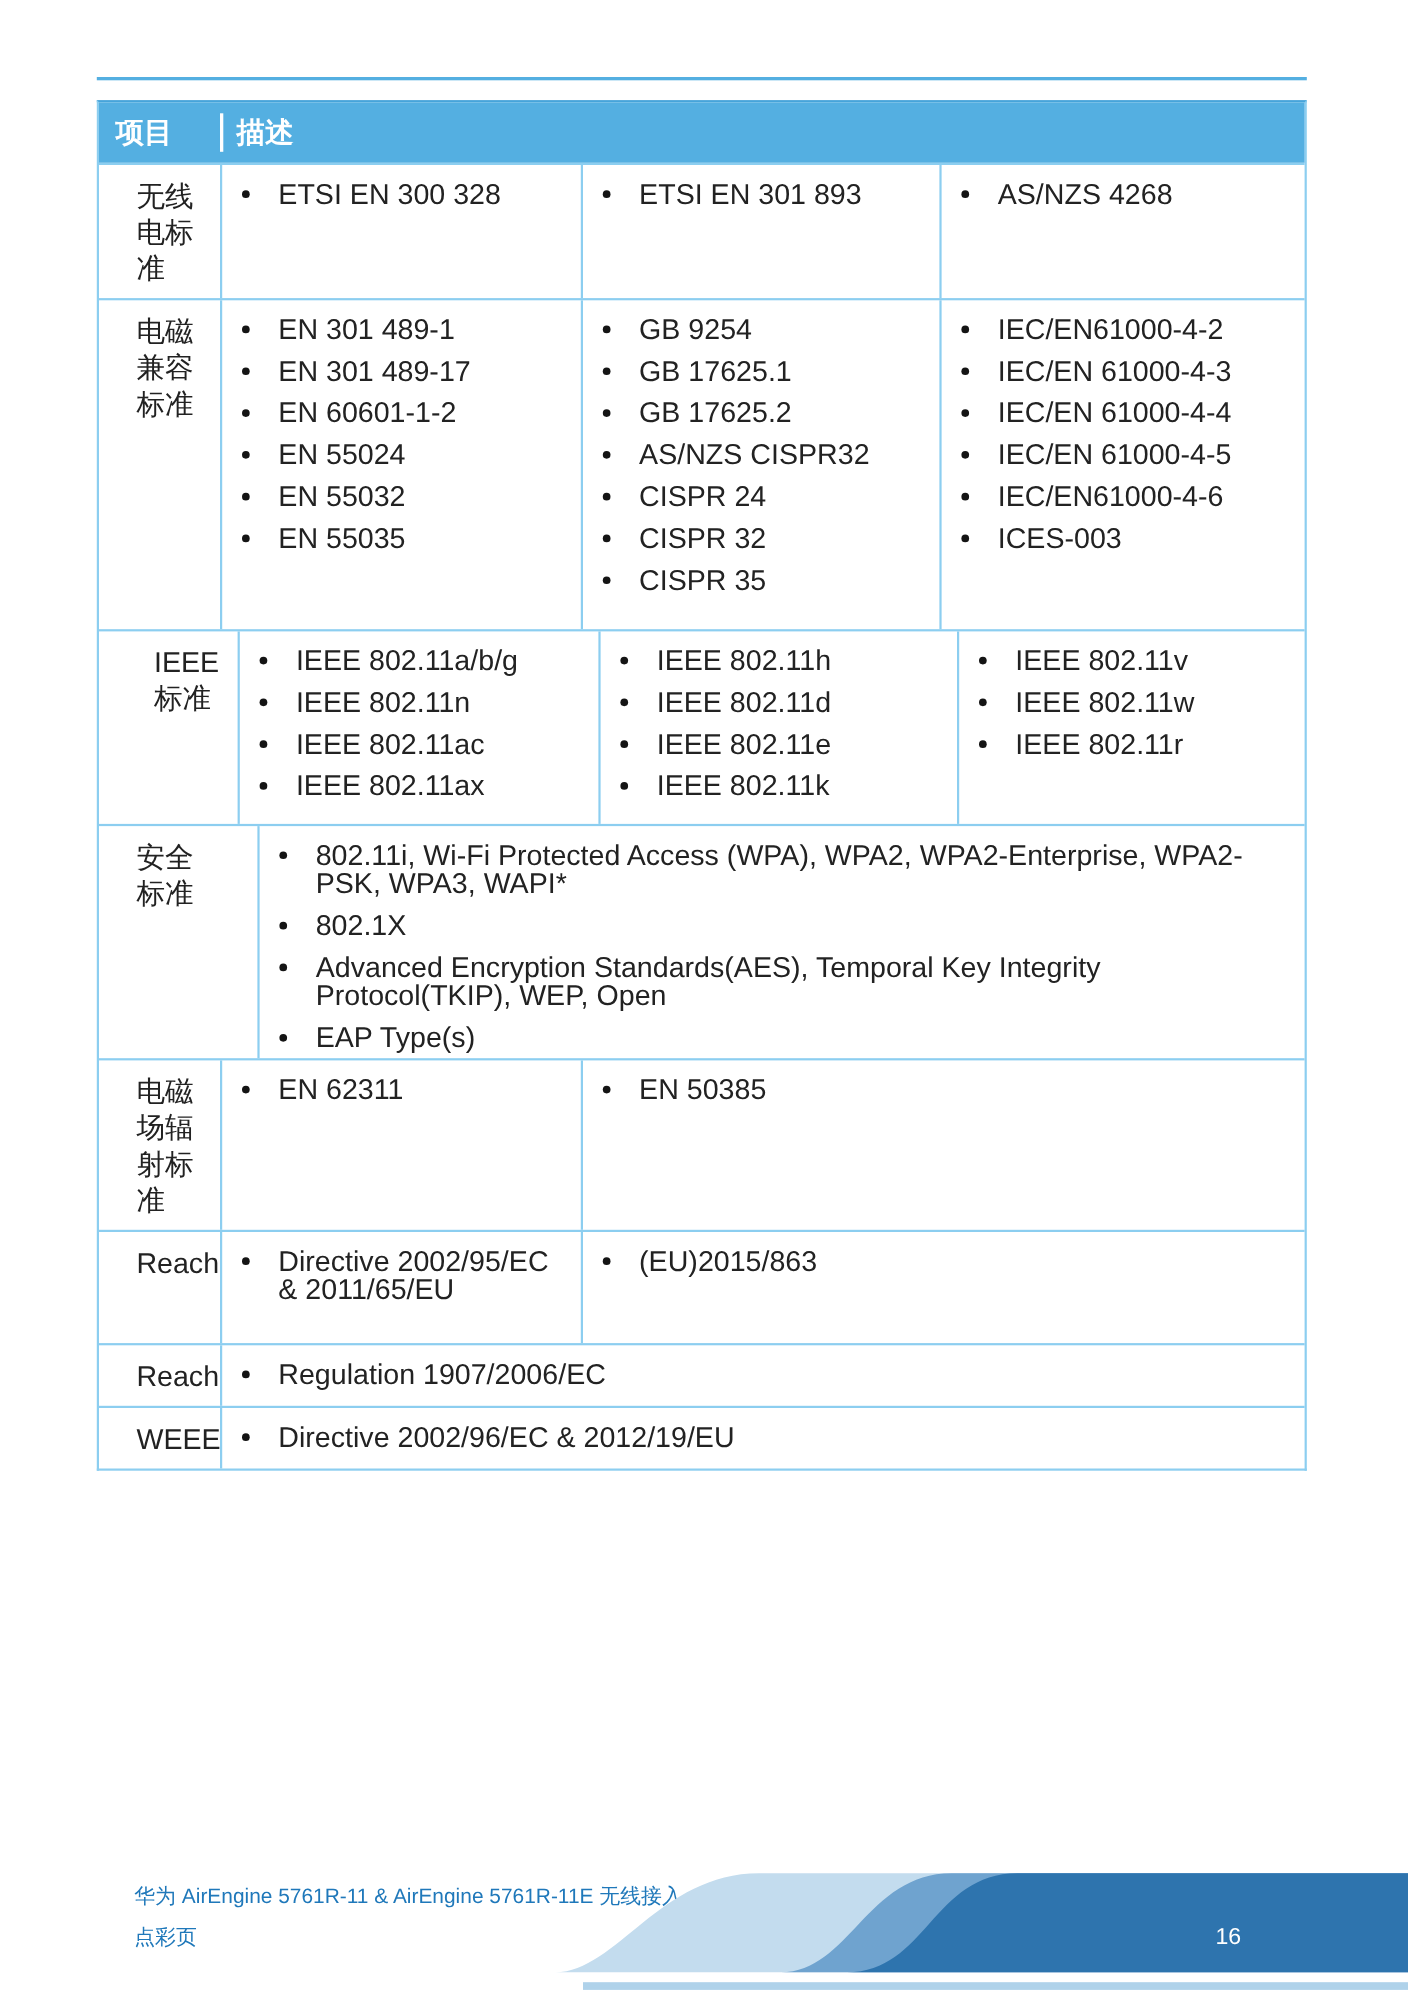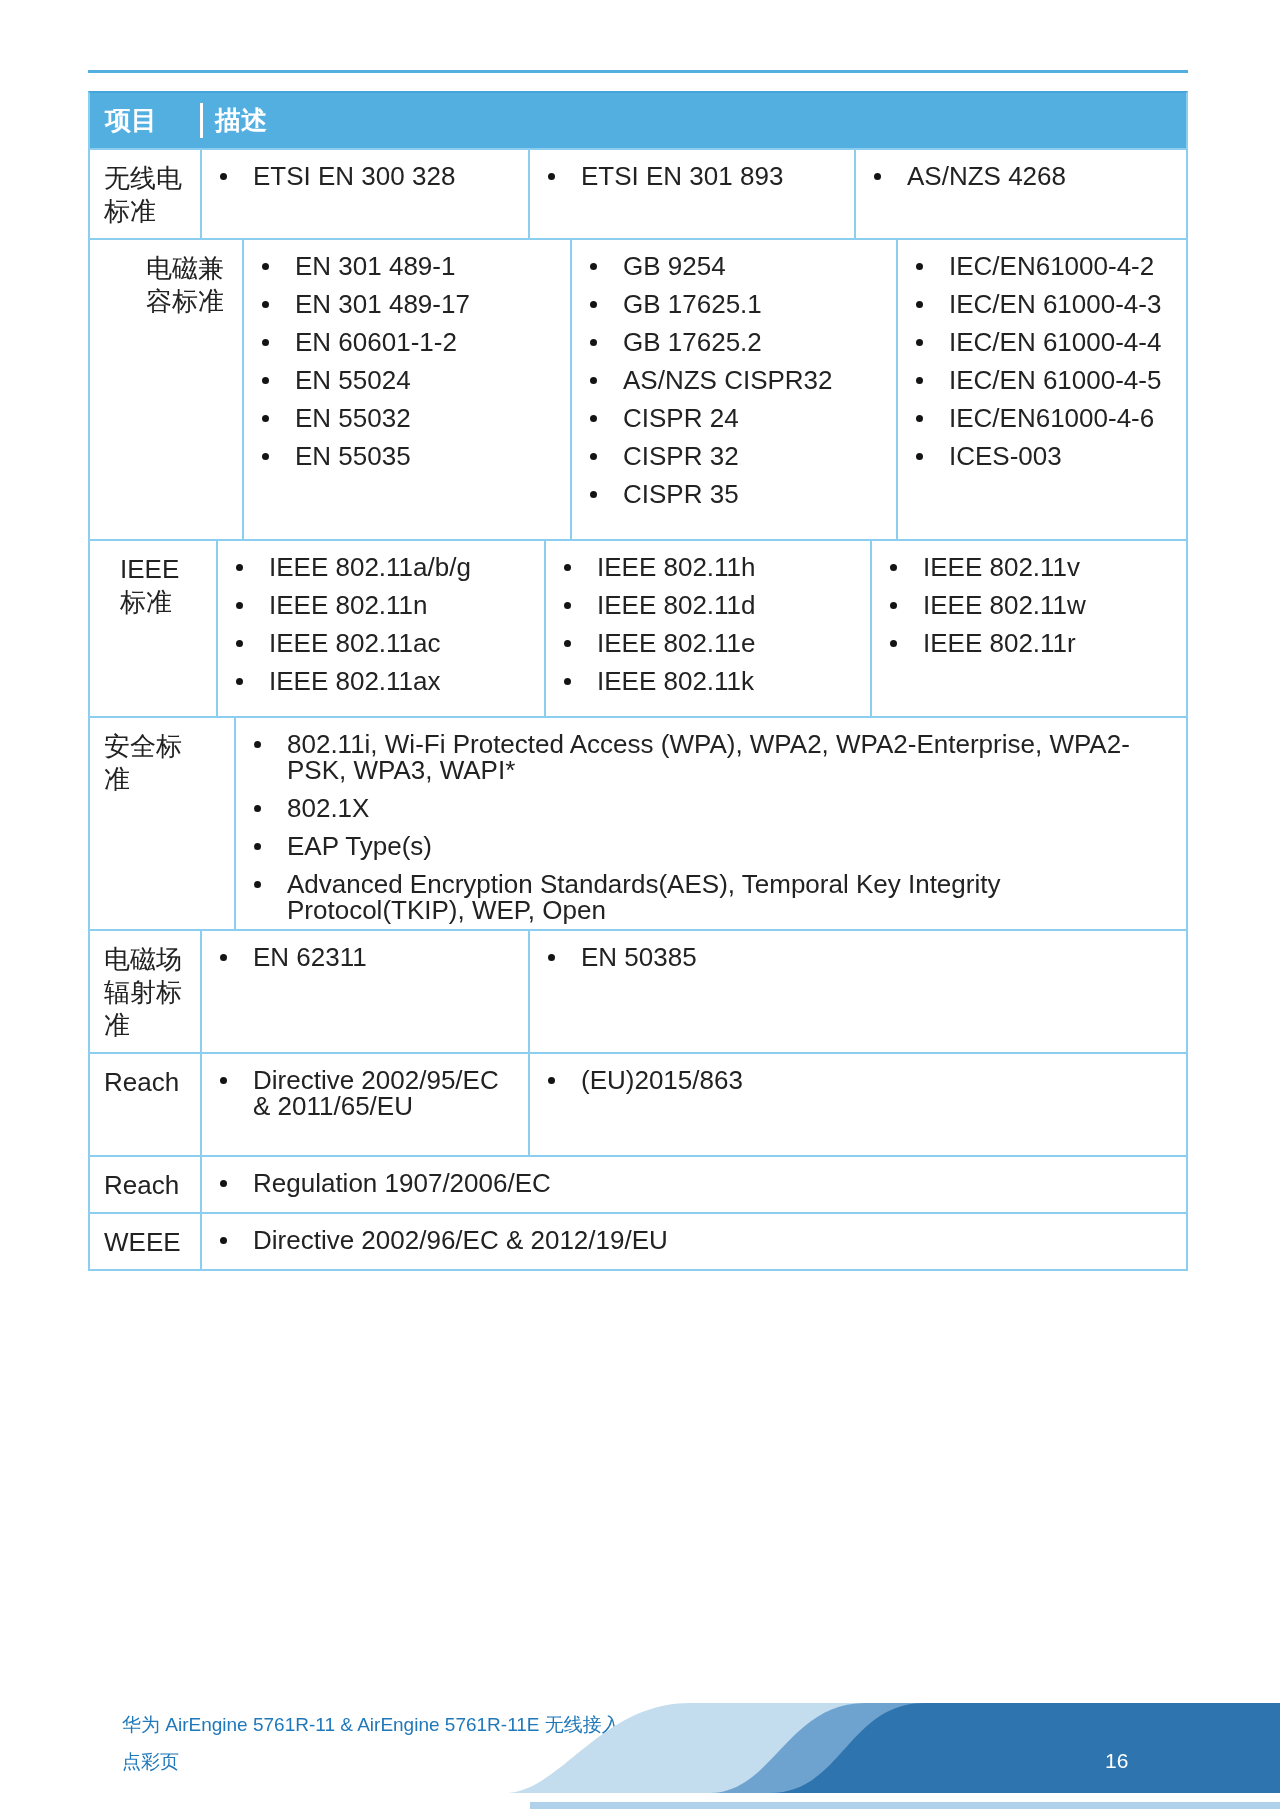--- a/index.html
+++ b/index.html
@@ -31,31 +31,31 @@
   .thead .hcell{padding:0 0 0 15px;}
   .thead .hdesc{border-left:3px solid #ffffff;padding-left:12px;}
 
   .trow{display:grid;border-top:2px solid var(--border-blue);box-sizing:border-box;}
   .trow.c3{grid-template-columns:110px 328px 326px 1fr;}
   .trow.c2{grid-template-columns:110px 328px 1fr;}
   .trow.c1{grid-template-columns:110px 1fr;}
 
   
   .trow:nth-of-type(1){min-height:85px;}
-  .trow:nth-of-type(2){min-height:301px;padding-left:42px;}
+  .trow:nth-of-type(2){min-height:301px;}
   .trow:nth-of-type(3){min-height:177px;padding-left:16px;}
   .trow:nth-of-type(4){min-height:154px;gap:34px;}
   .trow:nth-of-type(5){min-height:82px;}
   .trow:nth-of-type(6){min-height:103px;}
   .trow:nth-of-type(7){min-height:50px;}
   .trow:nth-of-type(8){min-height:48px;}
 
   .label-cell{
     padding:12px 8px 10px 14px;
-    line-height:33px;box-sizing:border-box;
+    line-height:33px;box-sizing:border-box;margin-left:20px;
   }
   .desc-cell{
     border-left:2px solid var(--border-blue);
     padding:13px 10px 6px 16px;box-sizing:border-box;
   }
   .bullet-item{display:flex;margin-bottom:12px;}
   .bullet-item:last-child{margin-bottom:0;}
   .dot{flex:none;width:7px;height:7px;border-radius:50%;background:#141414;margin:10px 0 0 2px;}
   .btxt{margin-left:26px;line-height:26px;}
 
@@ -250,25 +250,25 @@
             <div class="bullet-item">
               <span class="dot"></span>
               <span class="btxt">802.11i, Wi-Fi Protected Access (WPA), WPA2, WPA2-Enterprise, WPA2-PSK, WPA3, WAPI*</span>
             </div>
             <div class="bullet-item">
               <span class="dot"></span>
               <span class="btxt">802.1X</span>
             </div>
             <div class="bullet-item">
               <span class="dot"></span>
+              <span class="btxt">Advanced Encryption Standards(AES), Temporal Key Integrity Protocol(TKIP), WEP, Open</span>
+            </div>
+            <div class="bullet-item">
+              <span class="dot"></span>
               <span class="btxt">EAP Type(s)</span>
-            </div>
-            <div class="bullet-item">
-              <span class="dot"></span>
-              <span class="btxt">Advanced Encryption Standards(AES), Temporal Key Integrity Protocol(TKIP), WEP, Open</span>
             </div>
           </div>
         </div>
         <div class="trow c2">
           <div class="label-cell">电磁场辐射标准</div>
           <div class="desc-cell">
             <div class="bullet-item">
               <span class="dot"></span>
               <span class="btxt">EN 62311</span>
             </div>

